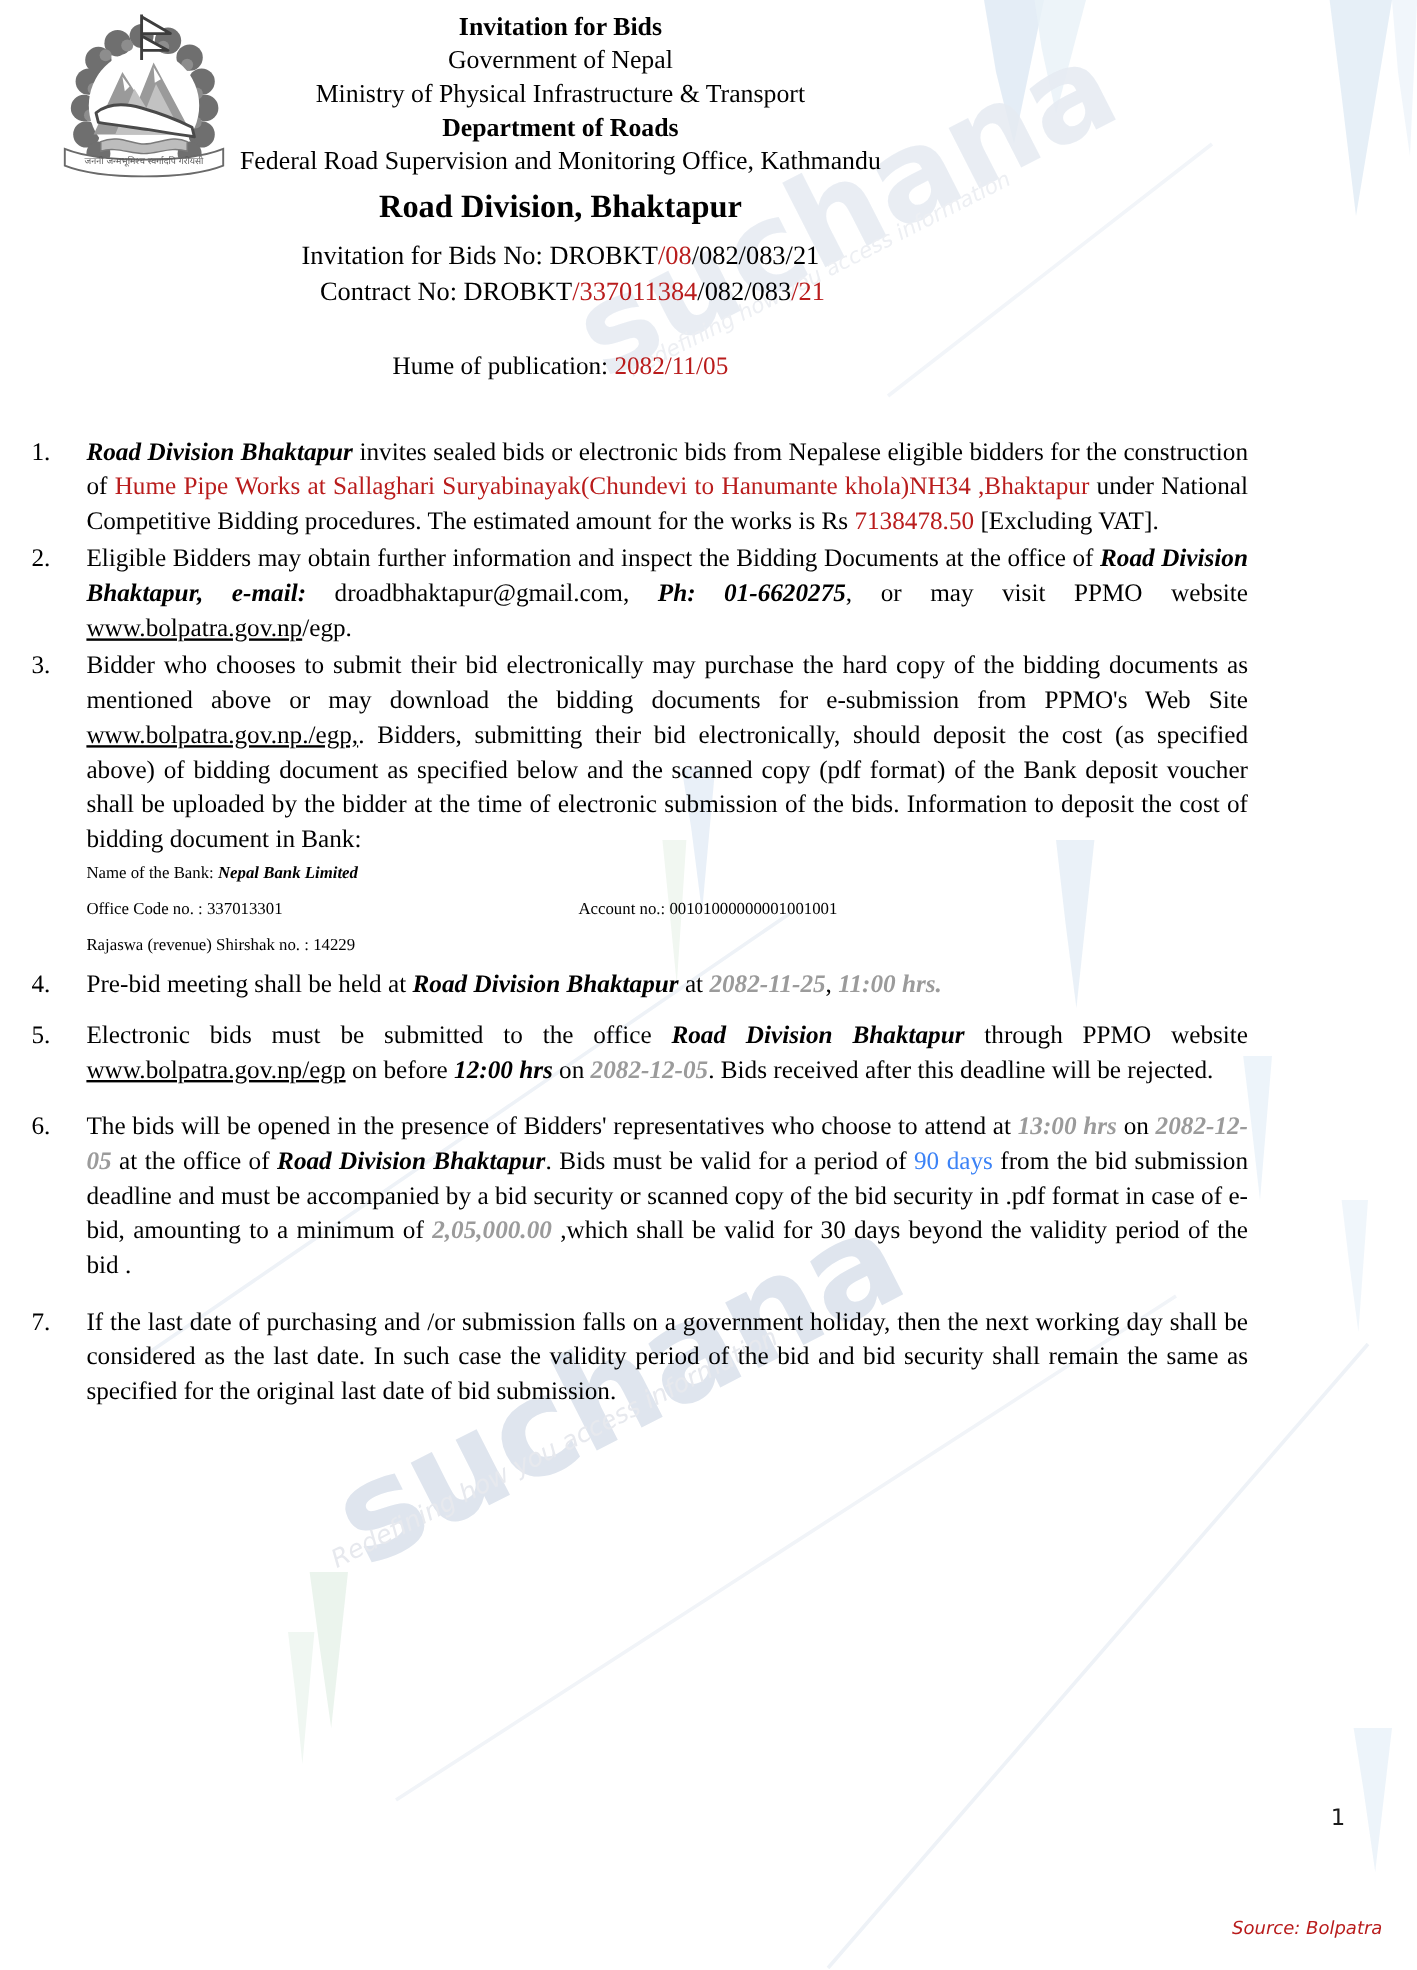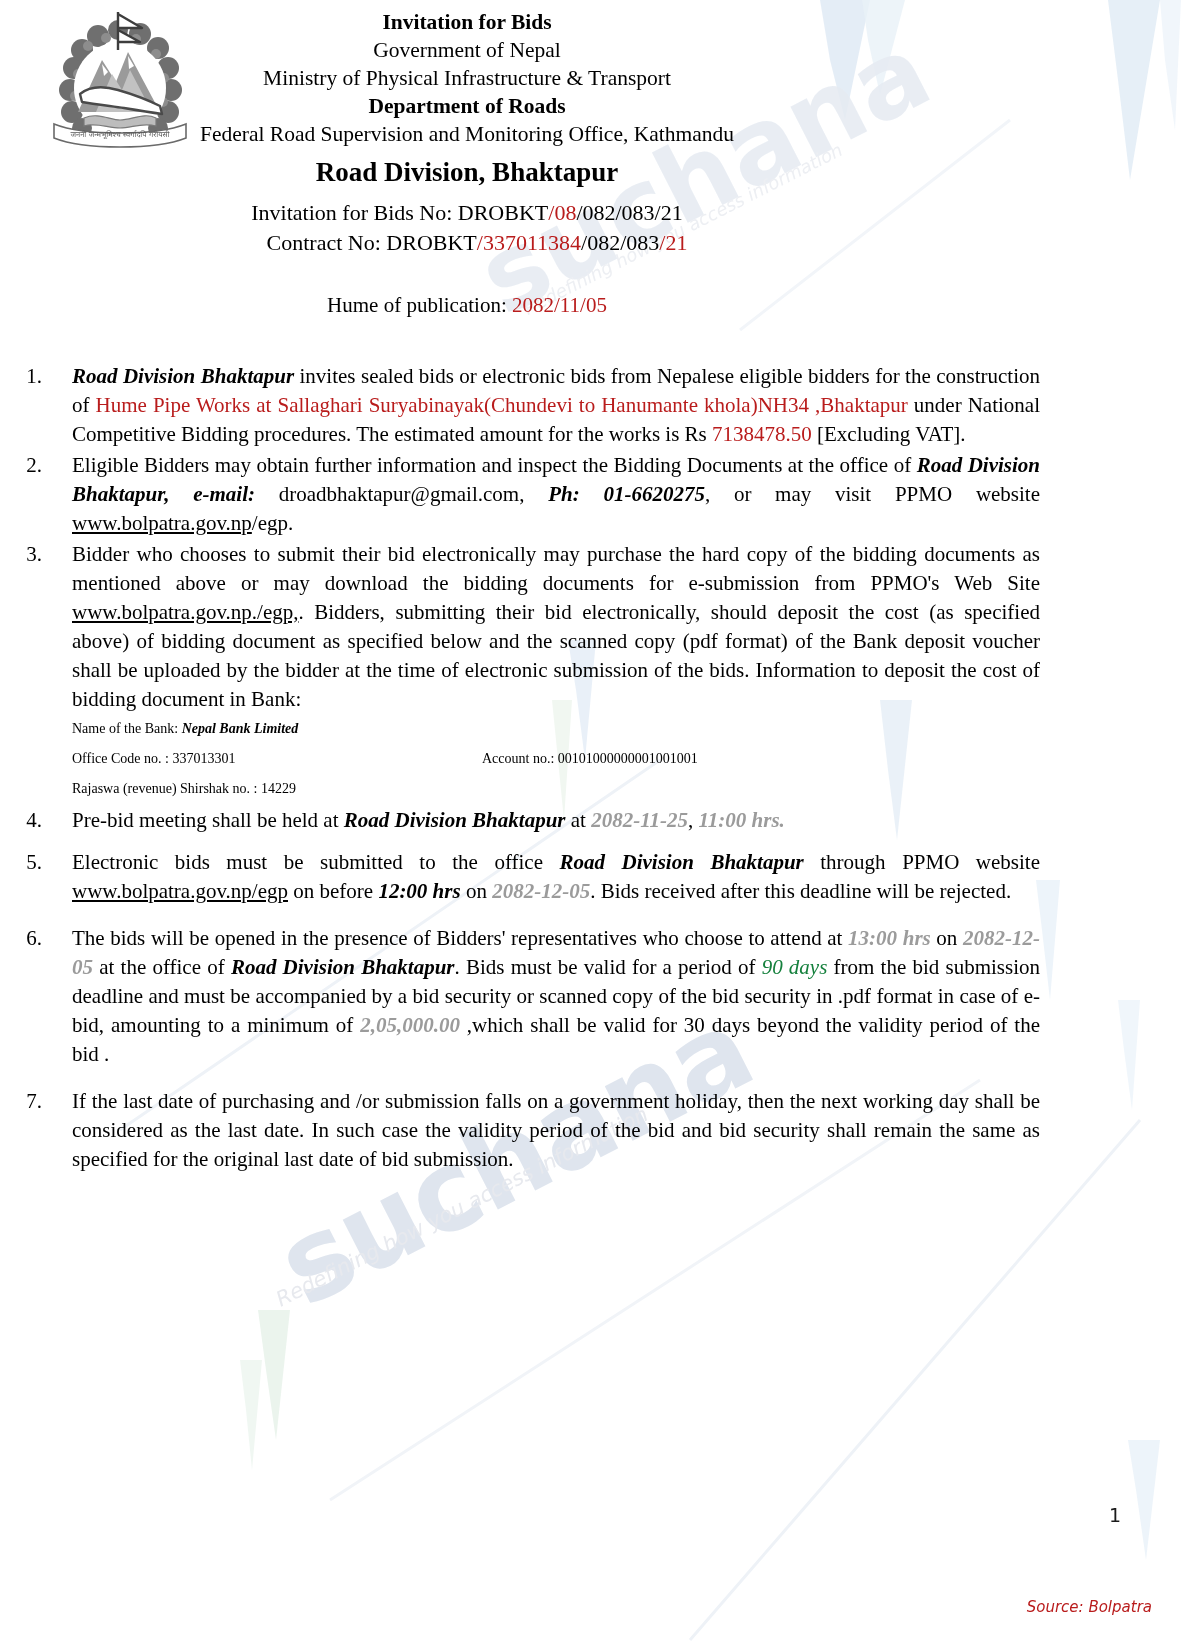--- a/index.html
+++ b/index.html
@@ -155,21 +155,21 @@
     flex: 0 0 968px;
     font-size: 21px;
     line-height: 29px;
     text-align: justify;
     hyphens: none;
   }
   .item-body.noj { text-align: left; }
 
   .bi { font-weight: bold; font-style: italic; }
   .it { font-style: italic; }
-  .gi { color: #15803d; font-style: italic; }
+  .gi { color: #3b82f6; }
   .gib { color: #9b9b9b; font-style: italic; font-weight: bold; }
   .ul { text-decoration: underline; }
 
   .gap-sm { height: 11px; }
   .gap-md { height: 16px; }
 
   
   .bank-row {
     display: flex;
     font-size: 14px;

